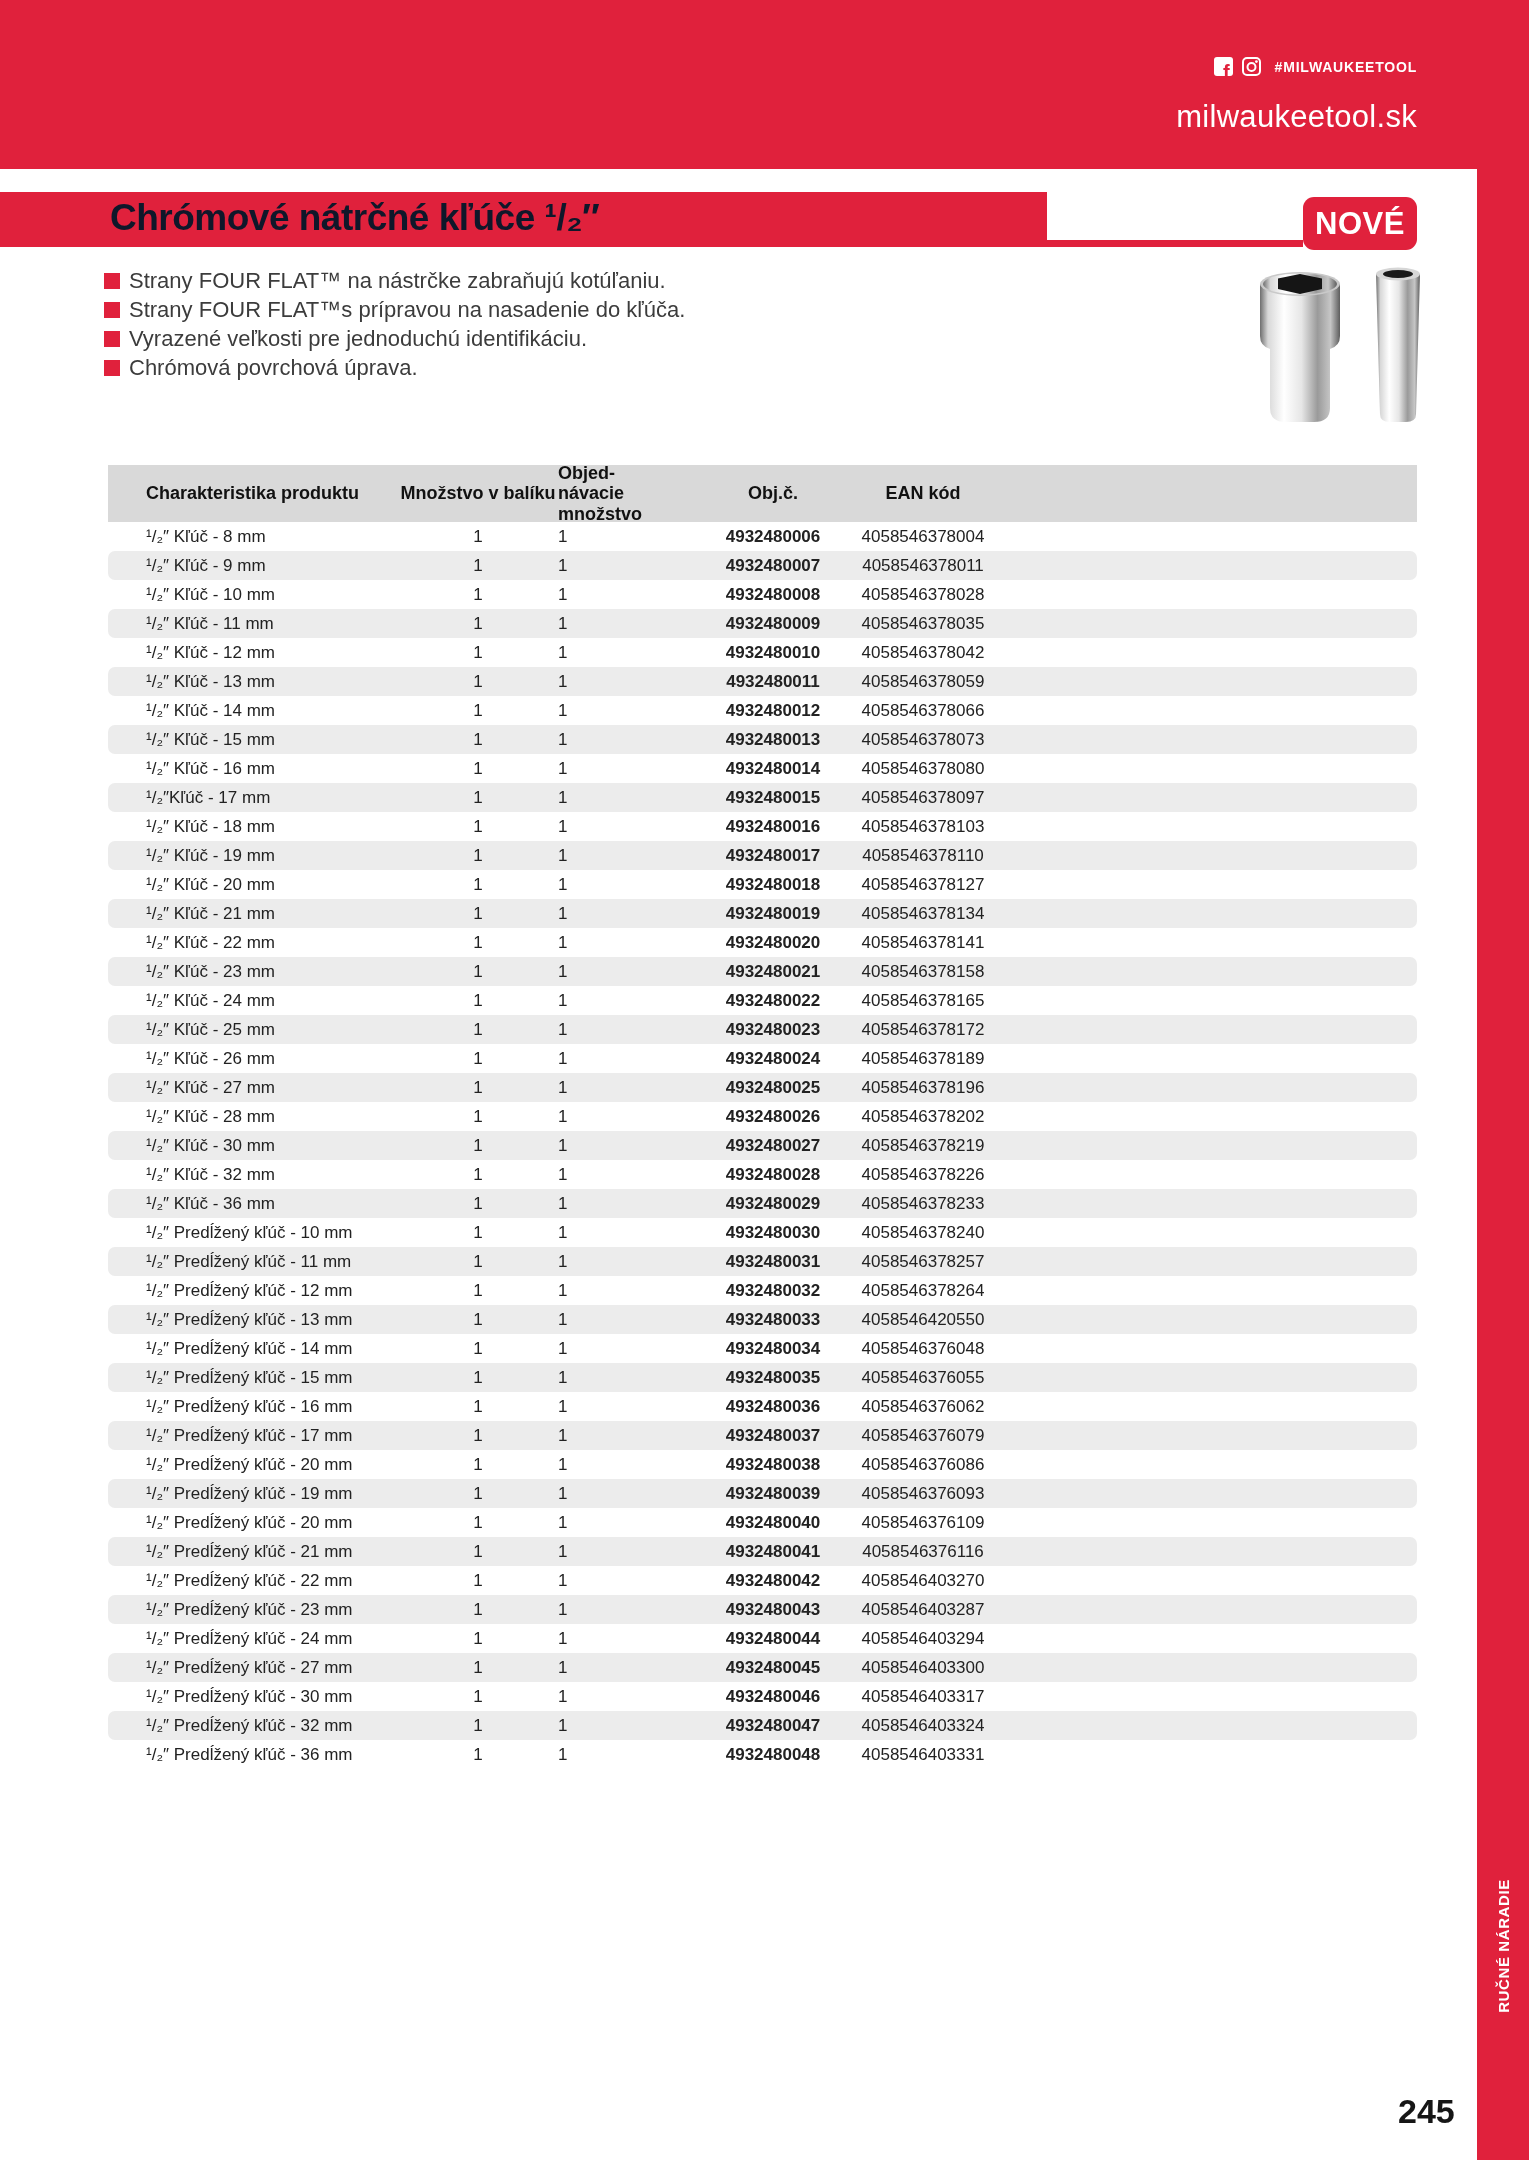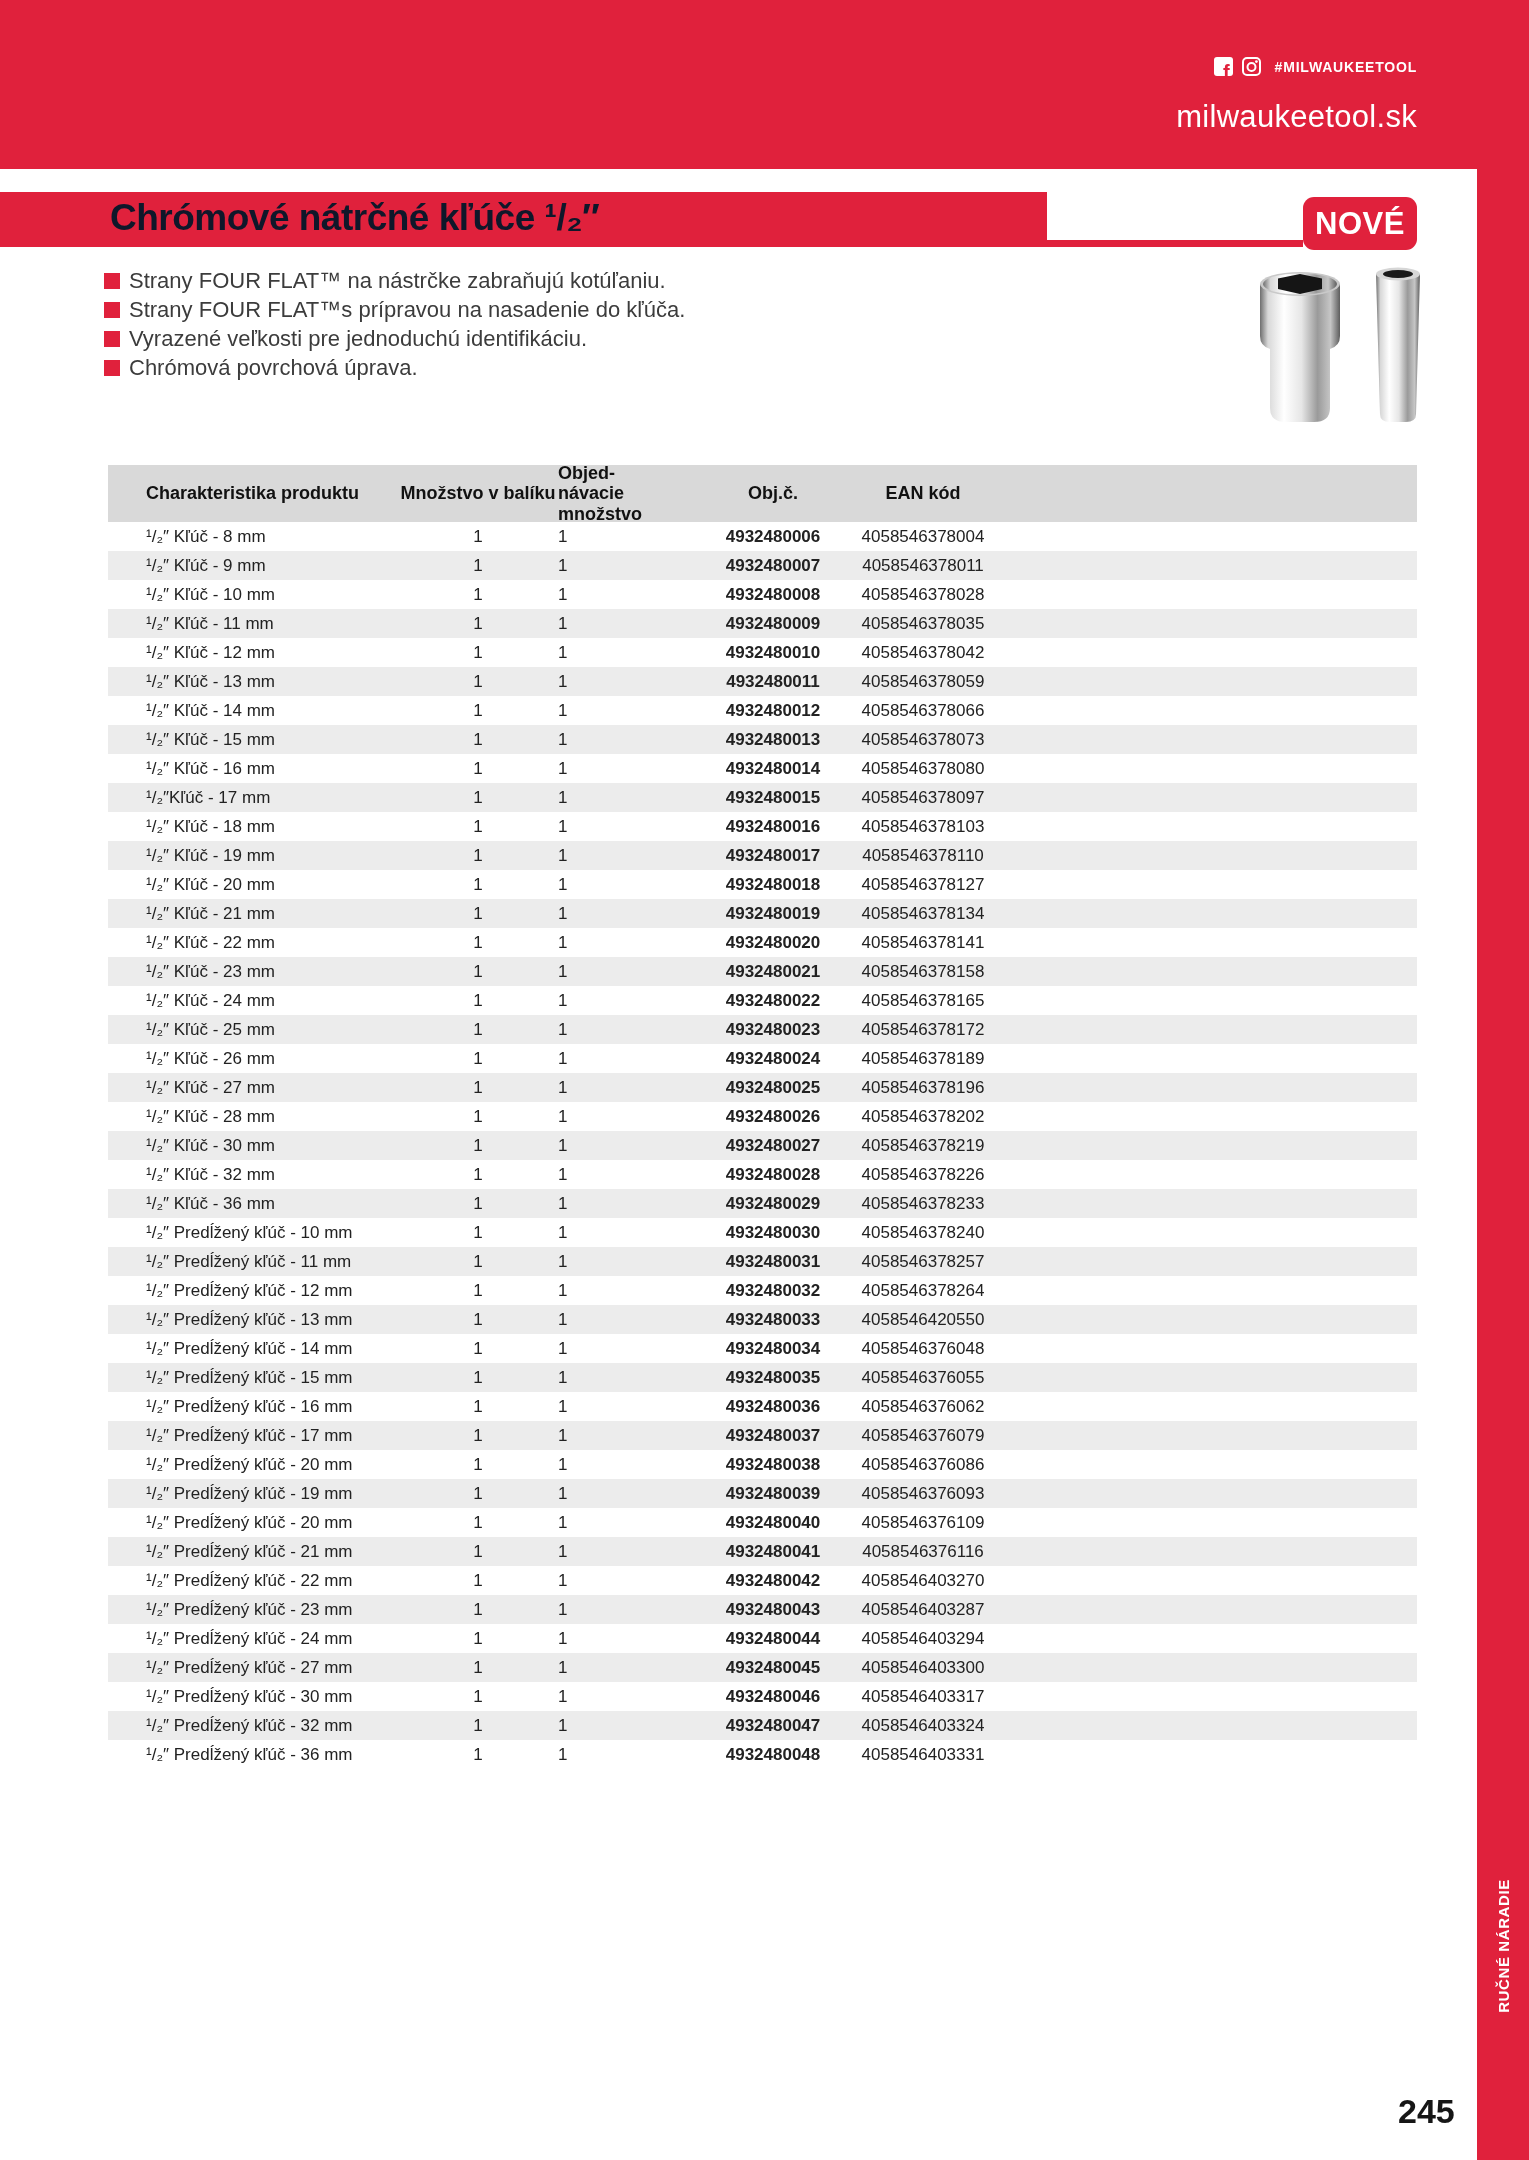--- a/index.html
+++ b/index.html
@@ -41,21 +41,21 @@
   .features{position:absolute;left:104px;top:266px;margin:0;padding:0;list-style:none;}
   .features li{display:flex;align-items:center;height:29px;font-size:22px;color:#3c3c3c;}
   .features .bullet{width:16px;height:16px;background:var(--red);margin-right:9px;flex:none;}
   
   .sockets{position:absolute;left:1250px;top:262px;}
   
   .ptable{position:absolute;left:108px;top:465px;width:1309px;}
   .thead{display:flex;align-items:center;background:var(--head-grey);height:57px;font-weight:bold;font-size:18px;color:#111;}
   .th{white-space:pre-line;text-align:center;line-height:1.12;}
   .tr{display:flex;align-items:center;height:29px;font-size:17px;color:#222;}
-  .tr.alt{background:var(--stripe);}
+  .tr.alt{background:var(--stripe);border-radius:7px;}
   .c1{width:290px;text-align:left;padding-left:38px;box-sizing:border-box;}
   .c2{width:160px;text-align:center;}
   .c3{width:140px;text-align:left;}
   .c4{width:150px;text-align:center;}
   .c5{width:150px;text-align:center;}
   .c6{flex:1;}
   .obj{font-weight:bold;}
   
   .pagenum{position:absolute;left:1398px;top:2092px;font-size:34px;font-weight:bold;color:#161616;}
 </style>

